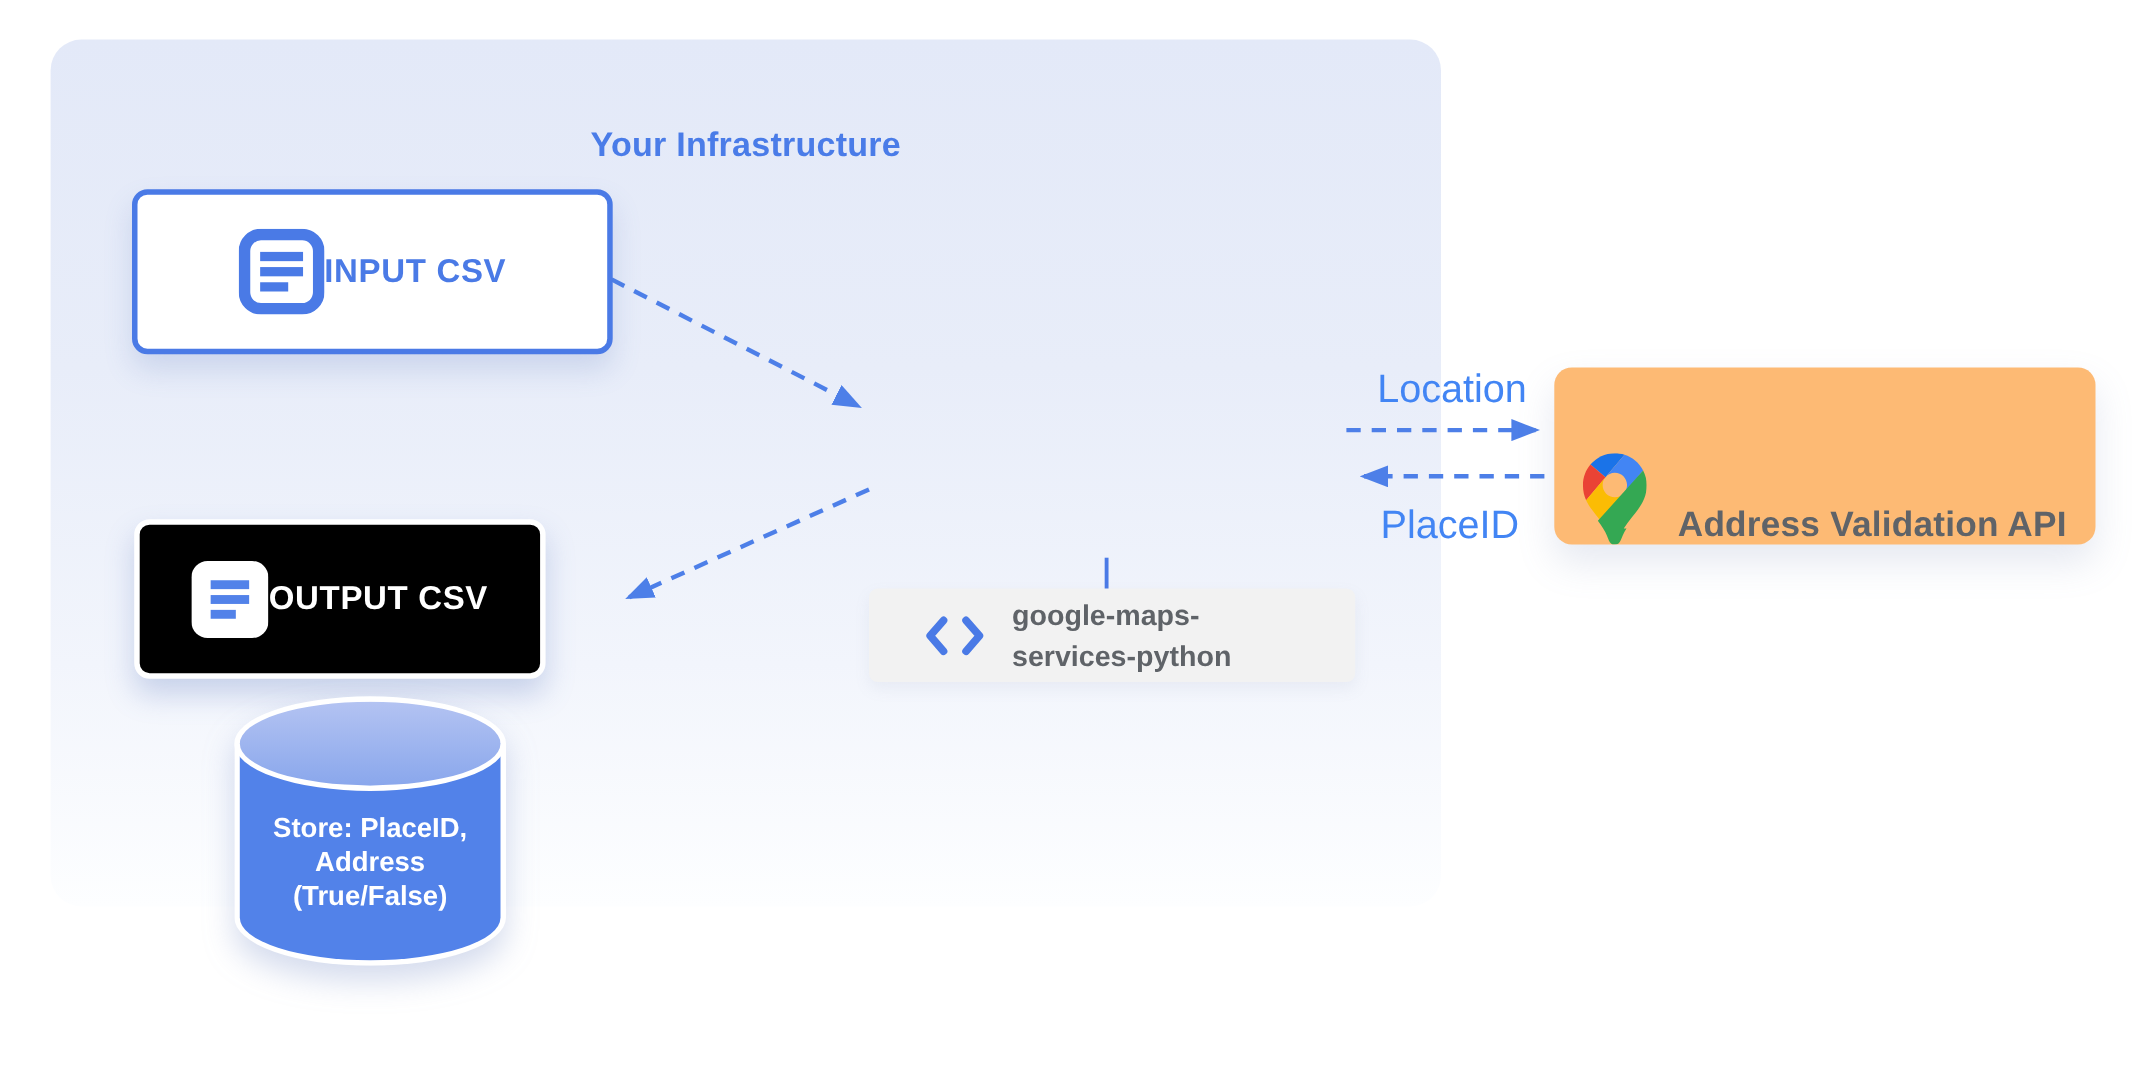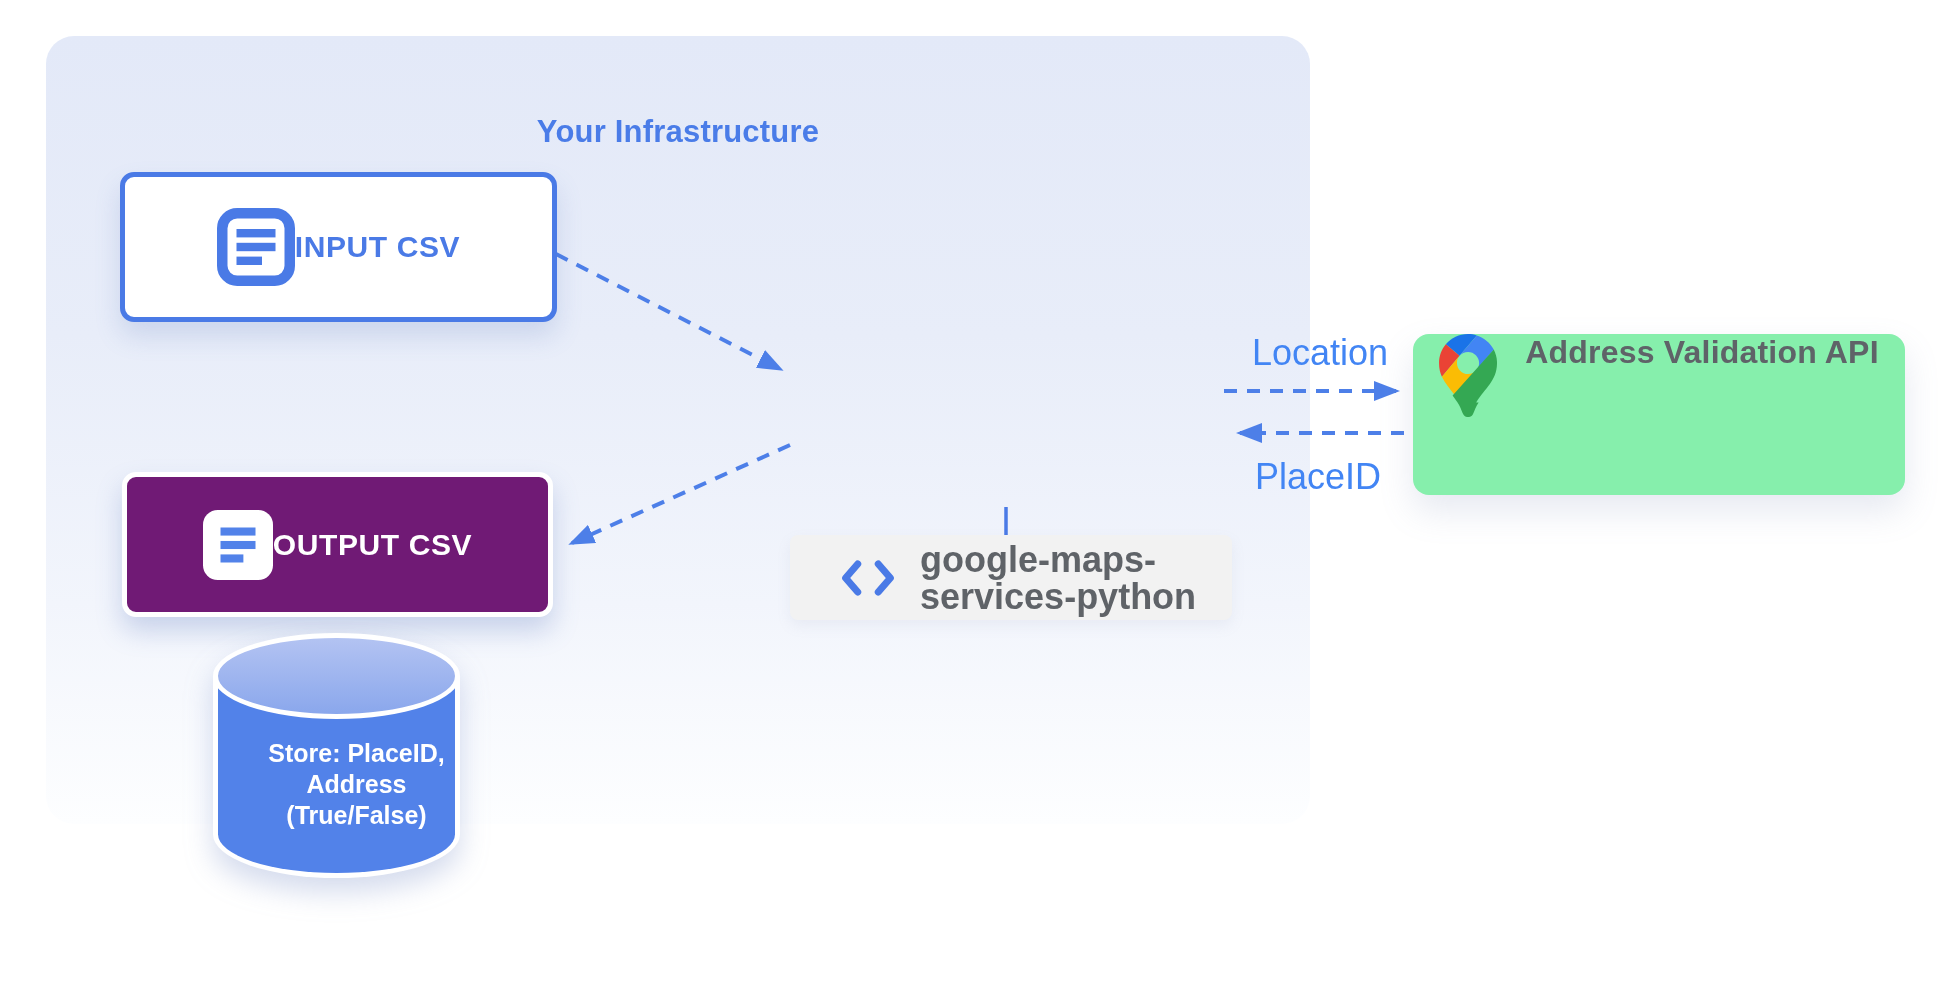--- a/index.html
+++ b/index.html
@@ -27,22 +27,22 @@
   .csv-node {
     position:absolute; display:flex; align-items:center; justify-content:center; 
     border-radius:14px;
   }
   .node-input {
     left:120px; top:172px; width:437px; height:150px;
     background:#ffffff; border:5px solid #4a7ae6;
     box-shadow:0 14px 26px rgba(90,118,190,.20);
   }
   .node-output {
-    left:122px; top:472px; width:431px; height:145px;
-    background:#701a75; border:5px solid #ffffff;
+    left:122px; top:472px; width:374px; height:145px;
+    background:#000000; border:5px solid #ffffff;
     box-shadow:0 14px 26px rgba(90,118,190,.28);
   }
   .csv-label { font-size:30px; font-weight:700; letter-spacing:.6px; }
   .node-input .csv-label { color:#4a7ae6; }
   .node-output .csv-label { color:#ffffff; }
 
   
   .cylinder {
     position:absolute; left:218px; top:638px; width:237px; height:235px;
     filter:drop-shadow(0 14px 14px rgba(100,125,190,.28));
@@ -54,21 +54,20 @@
   }
   .cyl-top {
     position:absolute; left:-5px; top:-5px; width:247px; height:86px;
     background:linear-gradient(180deg,#b3c3f2 0%,#8aa7ec 100%);
     border:5px solid #ffffff; border-radius:50%;
   }
   .cyl-label {
     position:absolute; left:0; top:100px; width:237px; text-align:center;
     color:#ffffff; font-size:25px; line-height:31px; font-weight:700; white-space:pre-line;
     z-index:3;
-    margin-left:20px;
   }
 
   
   .script-box {
     position:absolute; left:792px; top:310px; width:427px; height:199px;
     background:#f2f2f2; border-radius:16px;
     box-shadow:0 8px 20px rgba(140,150,175,.12);
     display:flex; align-items:center; justify-content:center;
   }
   .script-label {
@@ -77,29 +76,29 @@
   }
 
   
   .lib-box {
     position:absolute; left:790px; top:535px; width:442px; height:85px;
     background:#f2f2f2; border-radius:8px;
     display:flex; align-items:center; padding-left:50px; gap:24px;
     box-shadow:0 6px 14px rgba(140,150,175,.10);
   }
   .lib-label {
-    font-size:36px; line-height:37px; font-weight:700; color:#5f6368; white-space:pre-line;
+    font-size:26px; line-height:37px; font-weight:700; color:#5f6368; white-space:pre-line;
   }
 
   
   .api-card {
     position:absolute; left:1413px; top:334px; width:492px; height:161px;
-    background:#86efac; border-radius:16px;
+    background:#fdba74; border-radius:16px;
     box-shadow:0 16px 34px rgba(115,135,175,.18);
-    display:flex; align-items:flex-start; justify-content:center; gap:28px;
+    display:flex; align-items:flex-end; justify-content:center; gap:28px;
   }
   .api-label { font-size:32px; font-weight:700; color:#5f6368; letter-spacing:.2px; }
 
   
   .edge-label {
     position:absolute; transform:translateX(-50%);
     font-size:36px; font-weight:500; color:#4285f4;
   }
   .label-location { left:1320px; top:332px; }
   .label-placeid  { left:1318px; top:456px; }

